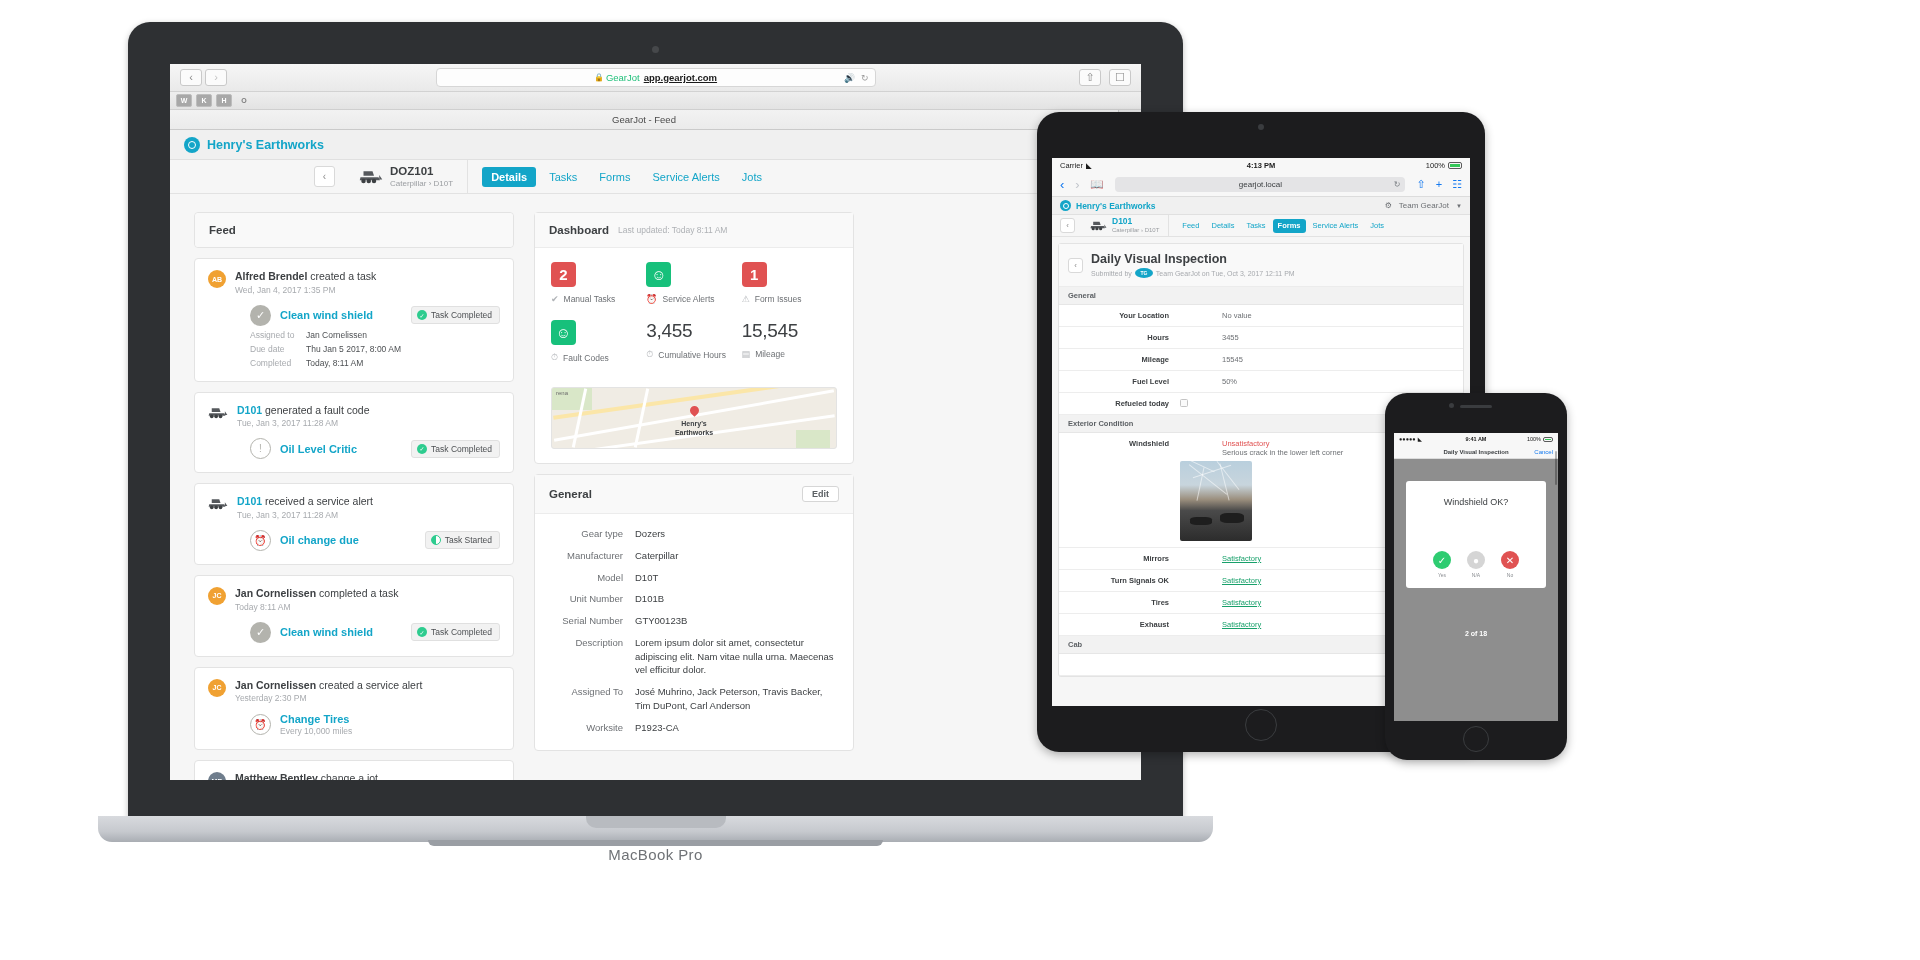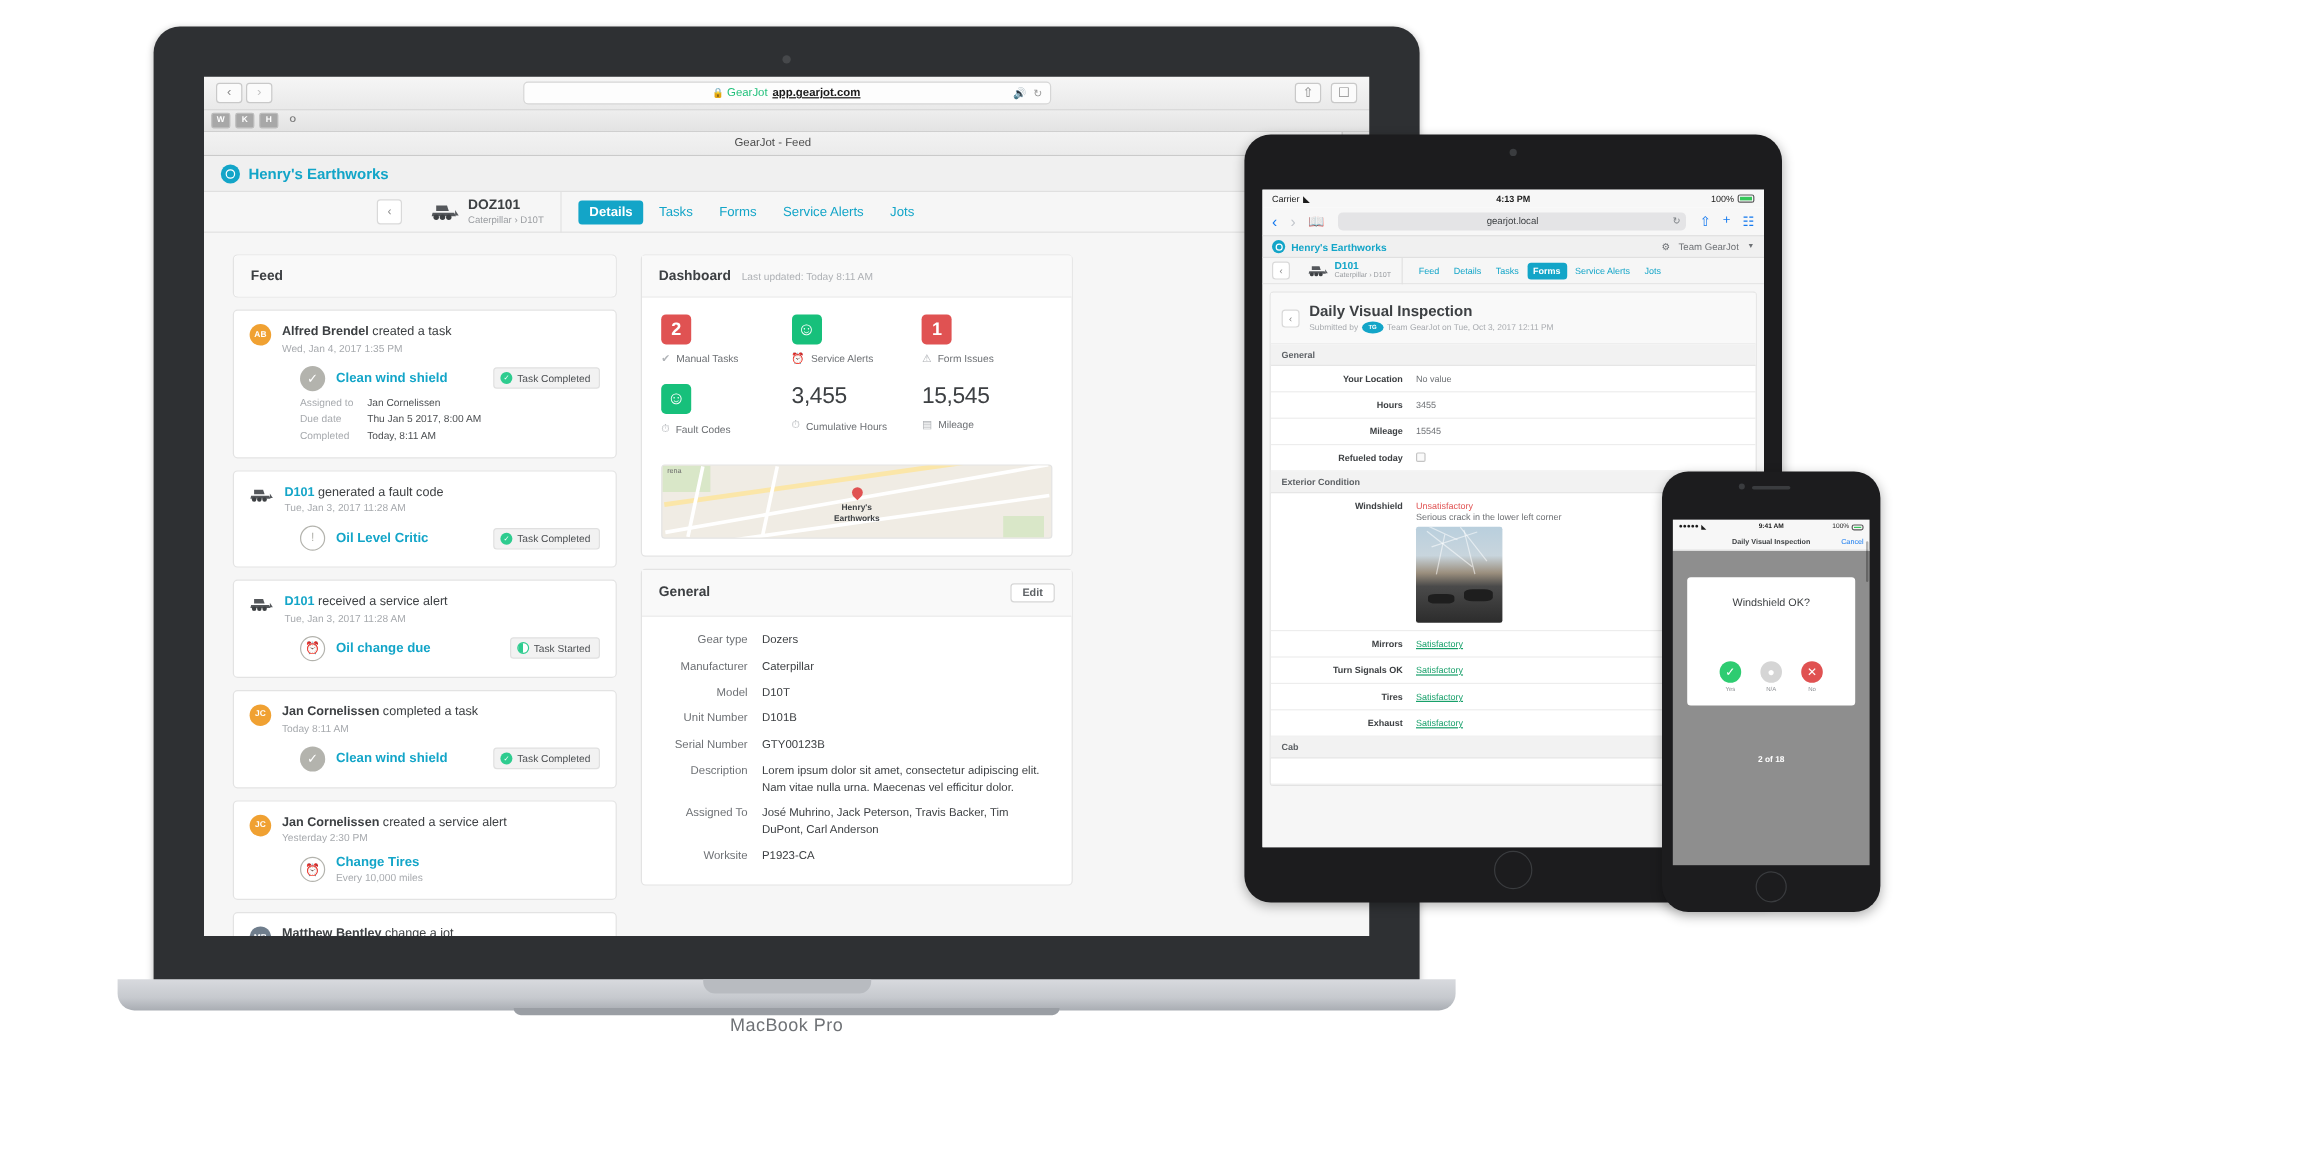--- a/index.html
+++ b/index.html
@@ -131,21 +131,21 @@
   .unit-chip { display: flex; align-items: center; gap: 7px; padding: 0 14px; border-right: 1px solid #e2e2e2; margin-left: 10px; height: 34px; }
   .dozer-ico { width: 24px; height: 15px; position: relative; }
   .unit-name { font-size: 11.5px; font-weight: bold; color: #3d4043; line-height: 1.15; }
   .unit-sub { font-size: 8px; color: #9a9da1; line-height: 1.15; }
   .navtabs { display: flex; align-items: center; gap: 4px; padding-left: 14px; }
   .navtab { font-size: 11px; color: #13a5c8; padding: 4px 9px; border-radius: 3px; }
   .navtab.active { background: #13a5c8; color: #fff; font-weight: bold; }
 
   .app-body { display: flex; gap: 20px; padding: 18px 24px 0 24px; height: 586px; }
   .col-left { width: 320px; }
-  .col-right { width: 360px; }
+  .col-right { width: 320px; }
   .card {
     background: #fff; border: 1px solid #e3e3e3; border-radius: 4px; margin-bottom: 10px;
   }
   .card-head {
     padding: 11px 14px; font-size: 11.5px; font-weight: bold; color: #3d4043;
     background: #f9f9f9; border-bottom: 1px solid #ececec; display: flex; align-items: center;
   }
   .card-head.plain { background: #f9f9f9; border-bottom: none; border-radius: 4px; }
   .sub-muted { font-size: 8.5px; color: #aeb1b5; font-weight: normal; margin-left: 9px; }
   .editbtn {
@@ -279,21 +279,21 @@
 
   .ipad-content { background: #f6f6f6; height: 470px; padding: 6px 6px 0 6px; overflow: hidden; }
   .form-card { background: #fff; border: 1px solid #e3e3e3; border-radius: 3px; }
   .form-head { display: flex; align-items: center; gap: 8px; padding: 8px 9px; background:#f9f9f9; border-bottom:1px solid #ececec; }
   .form-title { font-size: 12.5px; font-weight: bold; color: #3d4043; }
   .form-sub { font-size: 7px; color: #a7aaae; margin-top: 2px; display: flex; align-items: center; gap: 3px; }
   .av.xs { width: 10px; height: 10px; font-size: 5px; }
   .sect-head { background: #f2f2f2; font-size: 7.5px; font-weight: bold; color: #5d6165; padding: 4px 9px; border-bottom: 1px solid #e6e6e6; }
   .frow { display: flex; padding: 6px 9px; border-bottom: 1px solid #ededed; font-size: 7.5px; align-items: flex-start; }
   .frow .fk { width: 112px; text-align: right; padding-right: 11px; font-weight: bold; color: #3d4043; flex: 0 0 112px; }
-  .frow .fv { color: #6d7074; }
+  .frow .fv { color: #6d7074; margin-left: 42px; }
   .frow .fv.red { color: #e05252; }
   .chkbox { width: 8px; height: 8px; border: 1px solid #c4c4c4; border-radius: 1.5px; background: #fafafa; }
   .fv.green { color: #17a06a; text-decoration: underline; }
   .crackimg {
     width: 72px; height: 80px; margin-top: 4px; border-radius: 2px; overflow: hidden; position: relative;
     background: linear-gradient(180deg,#b9cfdd 0%,#c8d5dd 30%,#9b8f7e 48%,#4a4a4a 62%,#2c2c2c 100%);
   }
   .crackimg .shard { position: absolute; background: rgba(255,255,255,.55); }
   .crackimg .dash { position: absolute; background: #1e1e1e; border-radius: 30%; }
   .minibadge {
@@ -789,20 +789,24 @@
               </div>
             <div class="frow">
                 <span class="fk">Hours</span>
                 <span class="fv">3455</span>
               </div>
             <div class="frow">
                 <span class="fk">Mileage</span>
                 <span class="fv">15545</span>
               </div>
             <div class="frow">
+                <span class="fk">Fuel Level</span>
+                <span class="fv">50%</span>
+              </div>
+            <div class="frow">
                 <span class="fk">Refueled today</span>
                 <span class="chkbox"></span>
               </div>
 
             <div class="sect-head">Exterior Condition</div>
             <div class="frow" style="position:relative">
               <span class="fk">Windshield</span>
               <span>
                 <span class="fv red">Unsatisfactory</span><br>
                 <span class="fv">Serious crack in the lower left corner</span>

